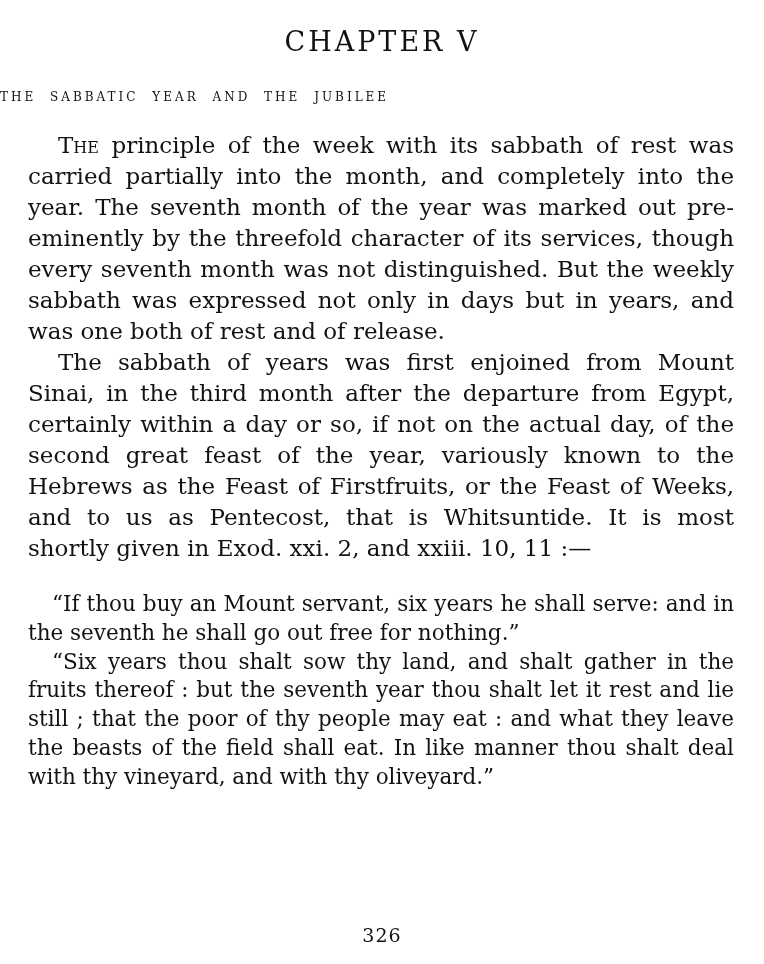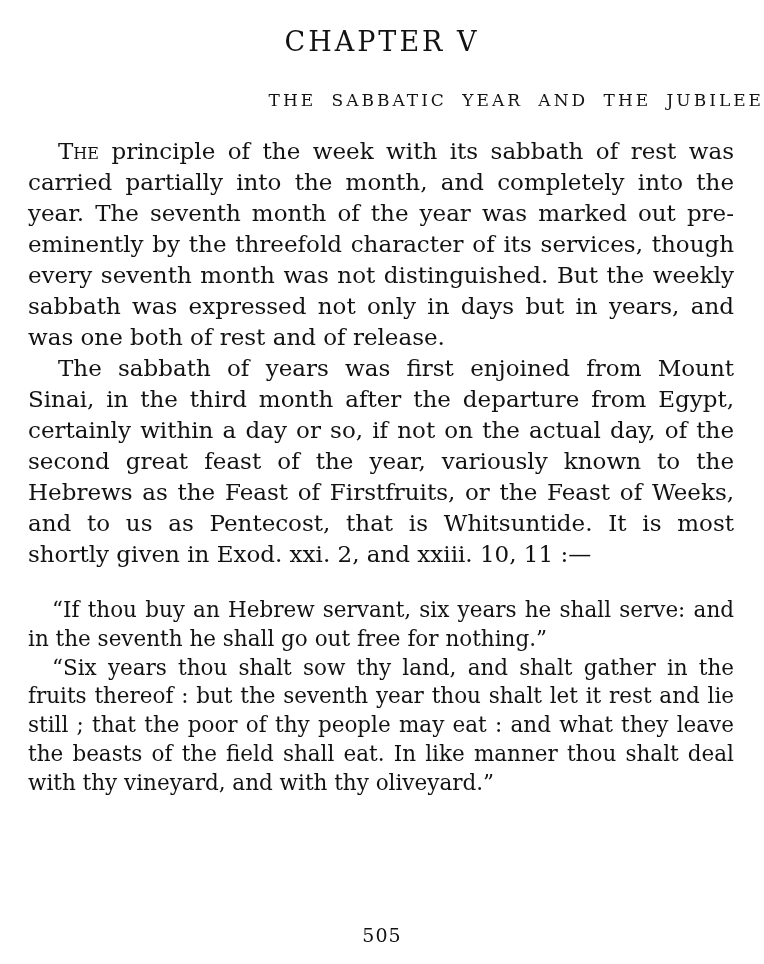--- a/index.html
+++ b/index.html
@@ -16,22 +16,22 @@
   }
   .chapter-heading {
     padding-top: 26px;
     text-align: center;
     font-size: 27px;
     letter-spacing: 3px;
     white-space: nowrap;
   }
   .section-title {
     margin-top: 33px;
-    text-align: right;
-    font-size: 17px;
+    text-align: left;
+    font-size: 12px;
     letter-spacing: 3px;
     word-spacing: 7px;
     white-space: nowrap;
   }
   .body-text {
     margin: 26px 30px 0 28px;
     font-size: 23px;
     line-height: 31px;
     text-align: justify;
   }
@@ -69,19 +69,19 @@
   <div class="chapter-heading">CHAPTER V</div>
 
   <div class="section-title">THE SABBATIC YEAR AND THE JUBILEE</div>
 
   <div class="body-text">
     <p><span class="smallcaps">The</span><span> principle of the week with its sabbath of rest was carried partially into the month, and completely into the year. The seventh month of the year was marked out pre-eminently by the threefold character of its services, though every seventh month was not distinguished. But the weekly sabbath was expressed not only in days but in years, and was one both of rest and of release.</span></p>
     <p><span>The sabbath of years was first enjoined from Mount Sinai, in the third month after the departure from Egypt, certainly within a day or so, if not on the actual day, of the second great feast of the year, variously known to the Hebrews as </span><span class="italic">the Feast of Firstfruits, or the Feast of Weeks,</span><span> and to us as Pentecost, that is Whitsuntide. It is most shortly given in Exod. xxi. 2, and xxiii. 10, 11 :—</span></p>
   </div>
 
   <div class="quote-block">
-    <p>“If thou buy an Hebrew servant, six years he shall serve: and in the seventh he shall go out free for nothing.”</p>
+    <p>“If thou buy an Mount servant, six years he shall serve: and in the seventh he shall go out free for nothing.”</p>
     <p>“Six years thou shalt sow thy land, and shalt gather in the fruits thereof : but the seventh year thou shalt let it rest and lie still ; that the poor of thy people may eat : and what they leave the beasts of the field shall eat. In like manner thou shalt deal with thy vineyard, and with thy oliveyard.”</p>
   </div>
 
-  <div class="page-number">505</div>
+  <div class="page-number">326</div>
 
 </div>
 
 </body></html>

